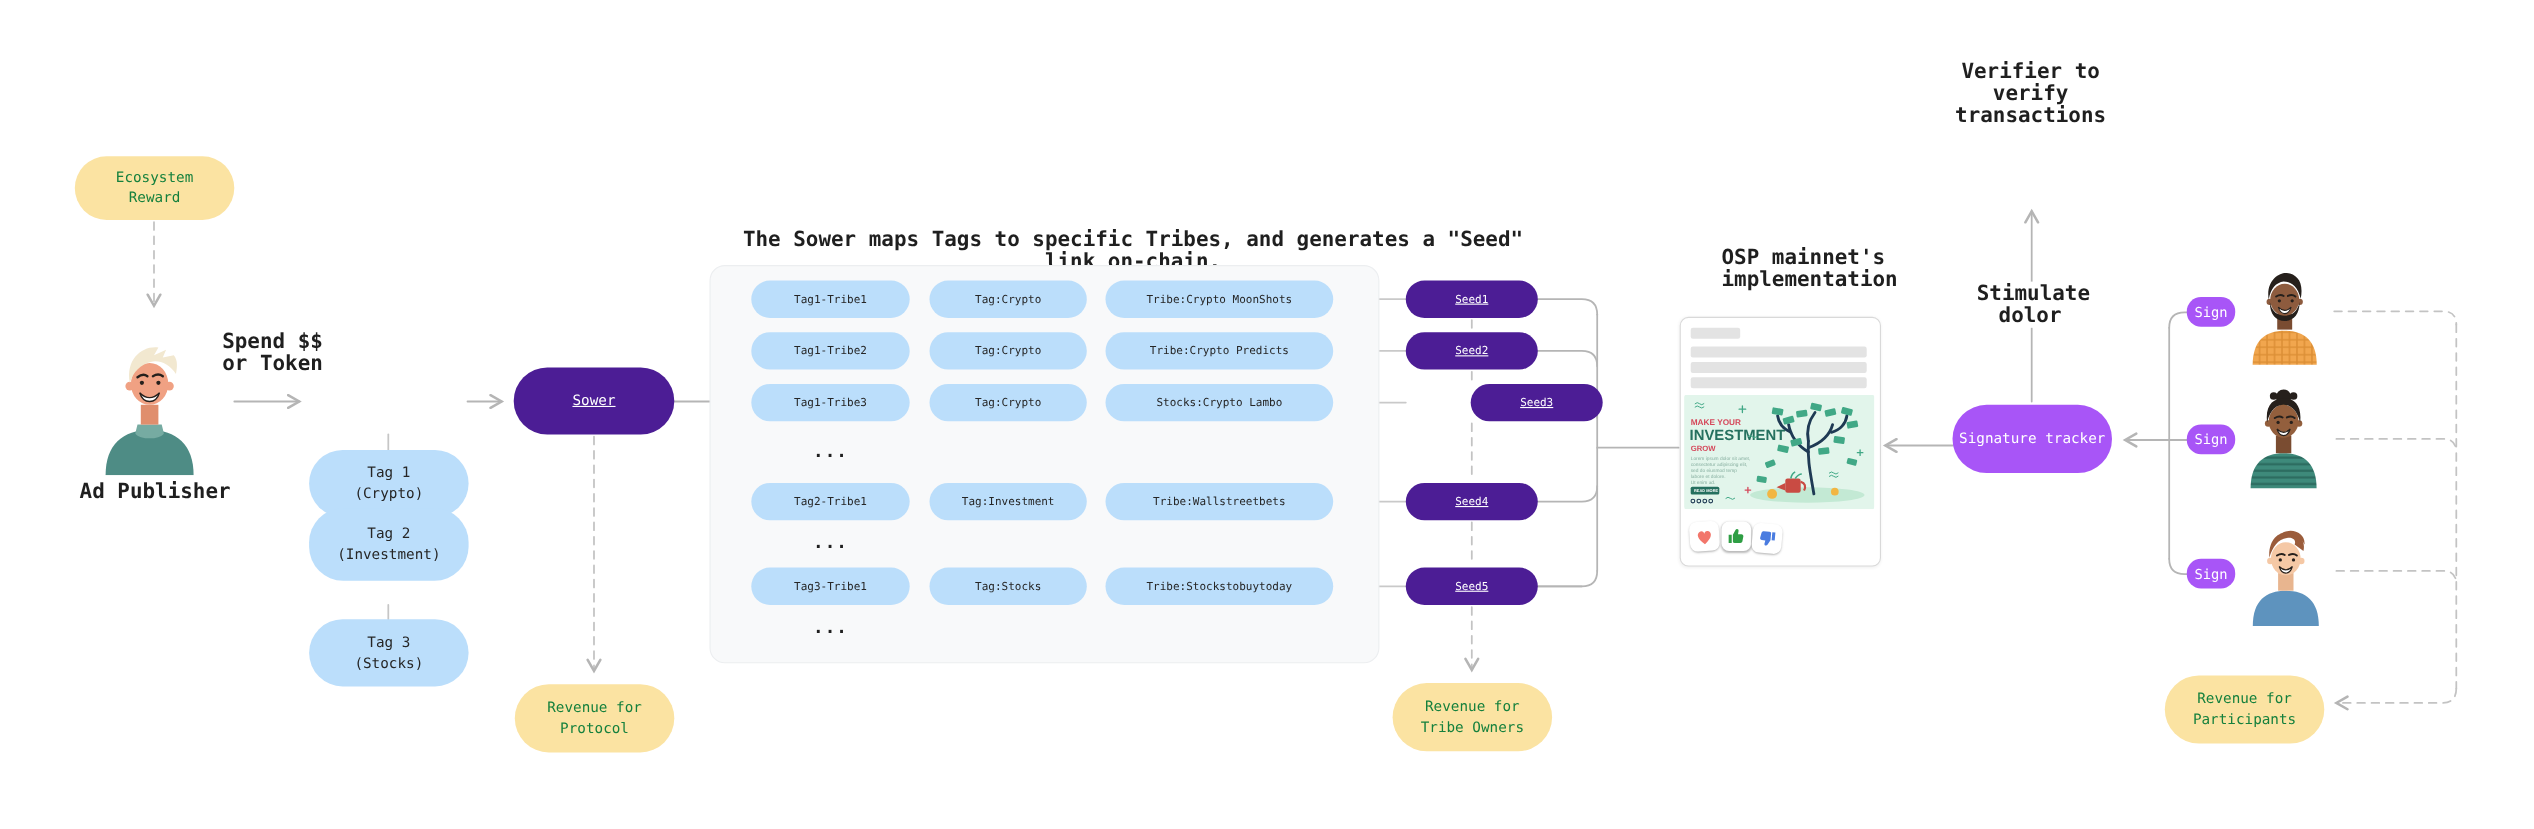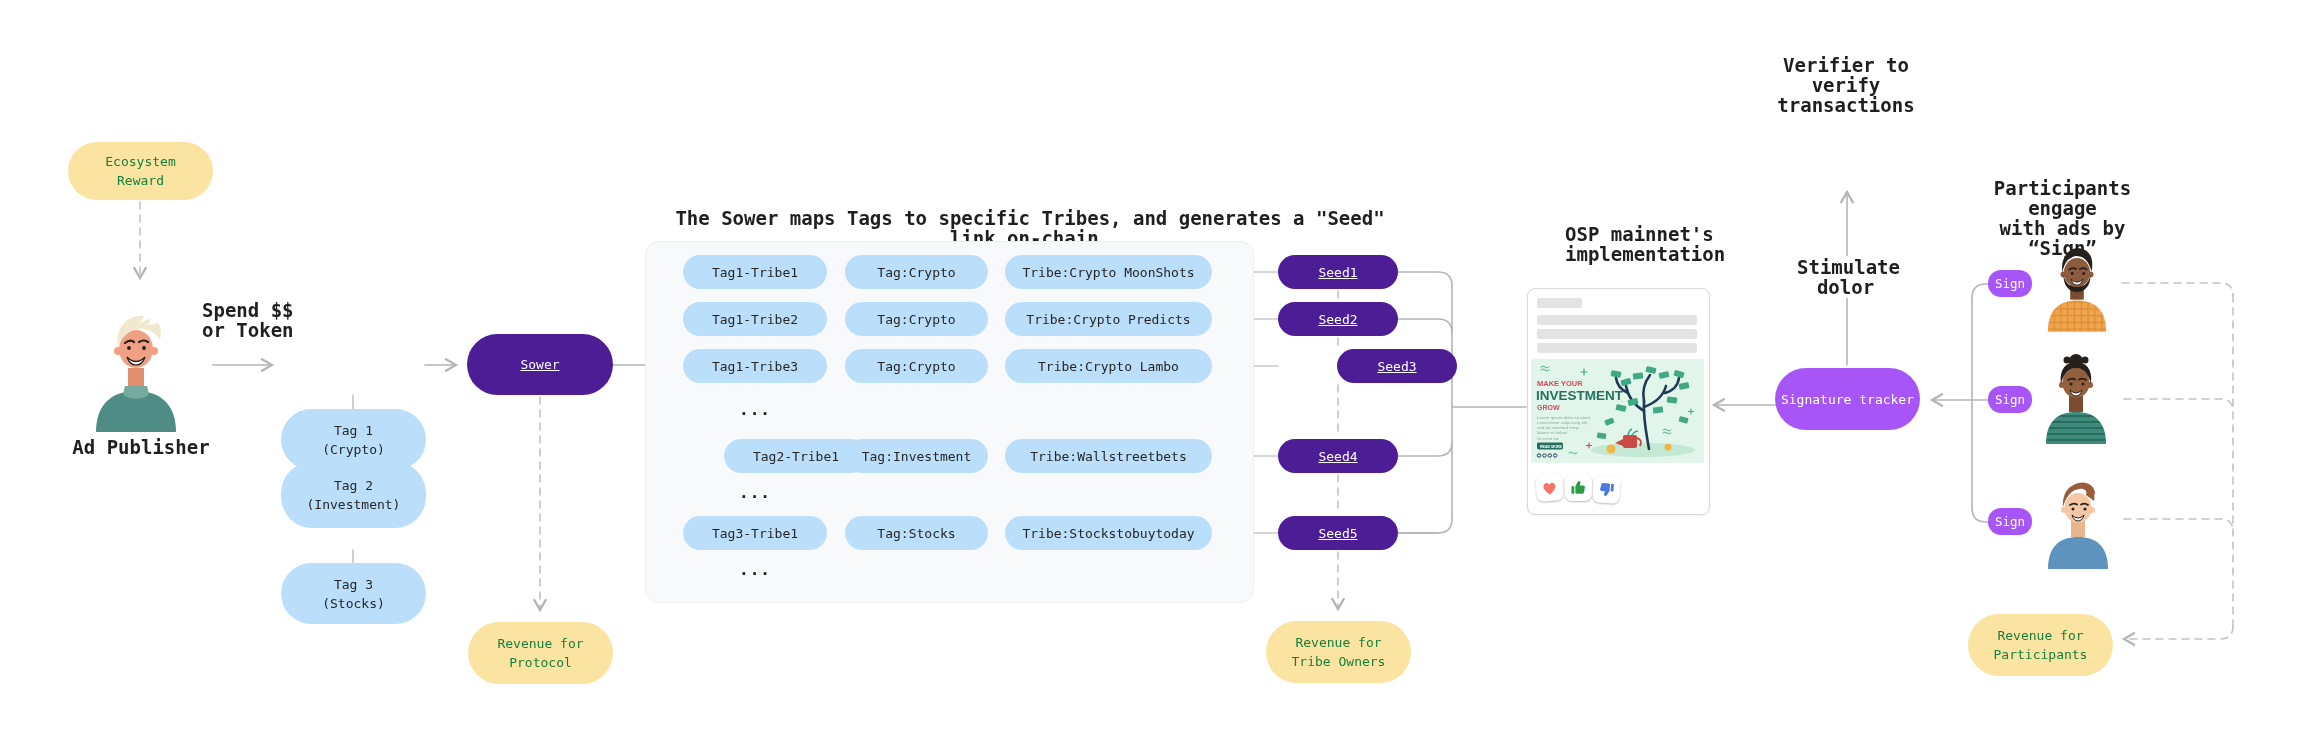--- a/index.html
+++ b/index.html
@@ -11,21 +11,21 @@
   .blue{background:#4c1d95;color:#ffffff;text-decoration:underline;}
   .lblue{background:#BBDEFB;color:#262626;}
   .yellow{background:#FBE3A2;color:#15803d;}
   .green{background:#A8E8B4;color:#1d3b28;}
   .purple{background:#A855F7;color:#ffffff;}
   .note{position:absolute;font-size:19px;font-weight:600;line-height:20px;color:#1f1f1f;}
   .center{text-align:center;}
   .panel{position:absolute;left:645px;top:241px;width:607px;height:360px;background:#F8F9FA;
          border:1px solid #ECEEF0;border-radius:14px;}
   .rowbox{position:absolute;display:flex;align-items:center;justify-content:center;height:34px;
-          border-radius:17px;font-size:13px;font-weight:500;}
+          border-radius:17px;font-size:10px;font-weight:500;}
   .dots{position:absolute;width:40px;text-align:center;font-size:16px;font-weight:700;letter-spacing:1px;color:#1f1f1f;}
   .card{position:absolute;left:1527px;top:288px;width:181px;height:225px;background:#fff;
         border:1.5px solid #D9D9D9;border-radius:8px;box-shadow:0 1px 3px rgba(0,0,0,.06);}
   .bar{position:absolute;background:#E3E3E3;border-radius:2px;height:10px;}
   .sticker{position:absolute;width:27px;height:27px;background:#fff;border-radius:7px;
            box-shadow:0 1px 2px rgba(0,0,0,.28);display:flex;align-items:center;justify-content:center;}
   svg{display:block;}
   .labelbg{background:#fff;padding:0 3px;}
 </style>
 </head>
@@ -172,24 +172,24 @@
   <div class="rowbox lblue" style="left:1005px;top:255px;width:207px;">Tribe:Crypto MoonShots</div>
   <div class="rowbox blue" style="left:1278px;top:255px;width:120px;">Seed1</div>
 
   <div class="rowbox lblue" style="left:683px;top:302px;width:144px;">Tag1-Tribe2</div>
   <div class="rowbox lblue" style="left:845px;top:302px;width:143px;">Tag:Crypto</div>
   <div class="rowbox lblue" style="left:1005px;top:302px;width:207px;">Tribe:Crypto Predicts</div>
   <div class="rowbox blue" style="left:1278px;top:302px;width:120px;">Seed2</div>
 
   <div class="rowbox lblue" style="left:683px;top:349px;width:144px;">Tag1-Tribe3</div>
   <div class="rowbox lblue" style="left:845px;top:349px;width:143px;">Tag:Crypto</div>
-  <div class="rowbox lblue" style="left:1005px;top:349px;width:207px;">Tribe:Crypto Lambo</div>
+  <div class="rowbox lblue" style="left:1005px;top:349px;width:207px;">Stocks:Crypto Lambo</div>
   <div class="rowbox blue" style="left:1337px;top:349px;width:120px;">Seed3</div>
 
-  <div class="rowbox lblue" style="left:724px;top:439px;width:144px;">Tag2-Tribe1</div>
+  <div class="rowbox lblue" style="left:683px;top:439px;width:144px;">Tag2-Tribe1</div>
   <div class="rowbox lblue" style="left:845px;top:439px;width:143px;">Tag:Investment</div>
   <div class="rowbox lblue" style="left:1005px;top:439px;width:207px;">Tribe:Wallstreetbets</div>
   <div class="rowbox blue" style="left:1278px;top:439px;width:120px;">Seed4</div>
 
   <div class="rowbox lblue" style="left:683px;top:516px;width:144px;">Tag3-Tribe1</div>
   <div class="rowbox lblue" style="left:845px;top:516px;width:143px;">Tag:Stocks</div>
   <div class="rowbox lblue" style="left:1005px;top:516px;width:207px;">Tribe:Stockstobuytoday</div>
   <div class="rowbox blue" style="left:1278px;top:516px;width:120px;">Seed5</div>
 
   <div class="dots" style="left:735px;top:400px;">...</div>
@@ -301,24 +301,20 @@
     <div>Verifier to verify</div>
     <div>transactions</div>
   </div>
   <div class="note center" style="left:1776px;top:257px;width:142px;">
     <span class="labelbg">Stimulate dolor</span>
   </div>
   <div class="pill purple" style="left:1775px;top:368px;width:145px;height:62px;">
     <span>Signature tracker</span>
   </div>
 
-  <div class="note center" style="left:1970px;top:178px;width:185px;">
-    <div>Participants engage</div>
-    <div>with ads by “Sign”</div>
-  </div>
 
   <div class="pill purple" style="left:1988px;top:270px;width:44px;height:27px;border-radius:13px;font-size:12.5px;">
     <span>Sign</span>
   </div>
   <div class="pill purple" style="left:1988px;top:386px;width:44px;height:27px;border-radius:13px;font-size:12.5px;">
     <span>Sign</span>
   </div>
   <div class="pill purple" style="left:1988px;top:508px;width:44px;height:27px;border-radius:13px;font-size:12.5px;">
     <span>Sign</span>
   </div>

